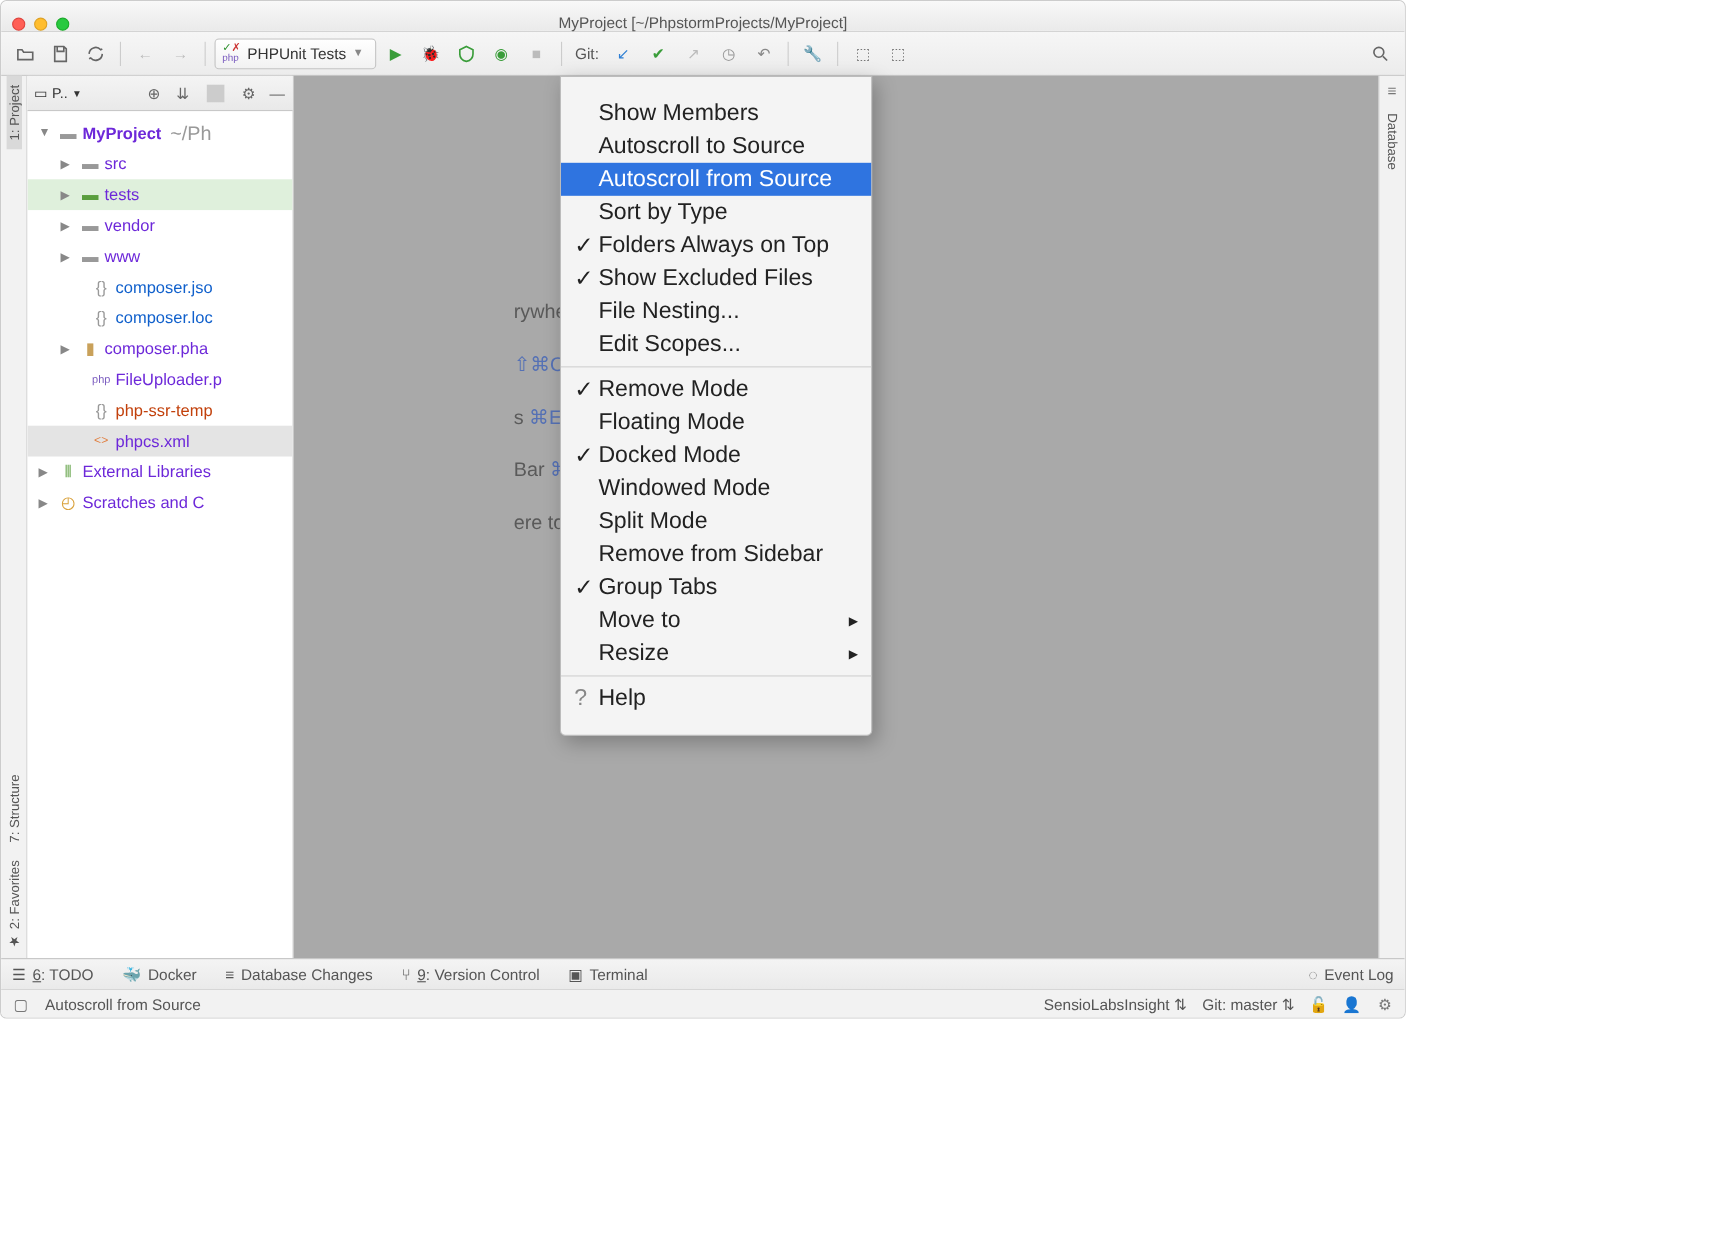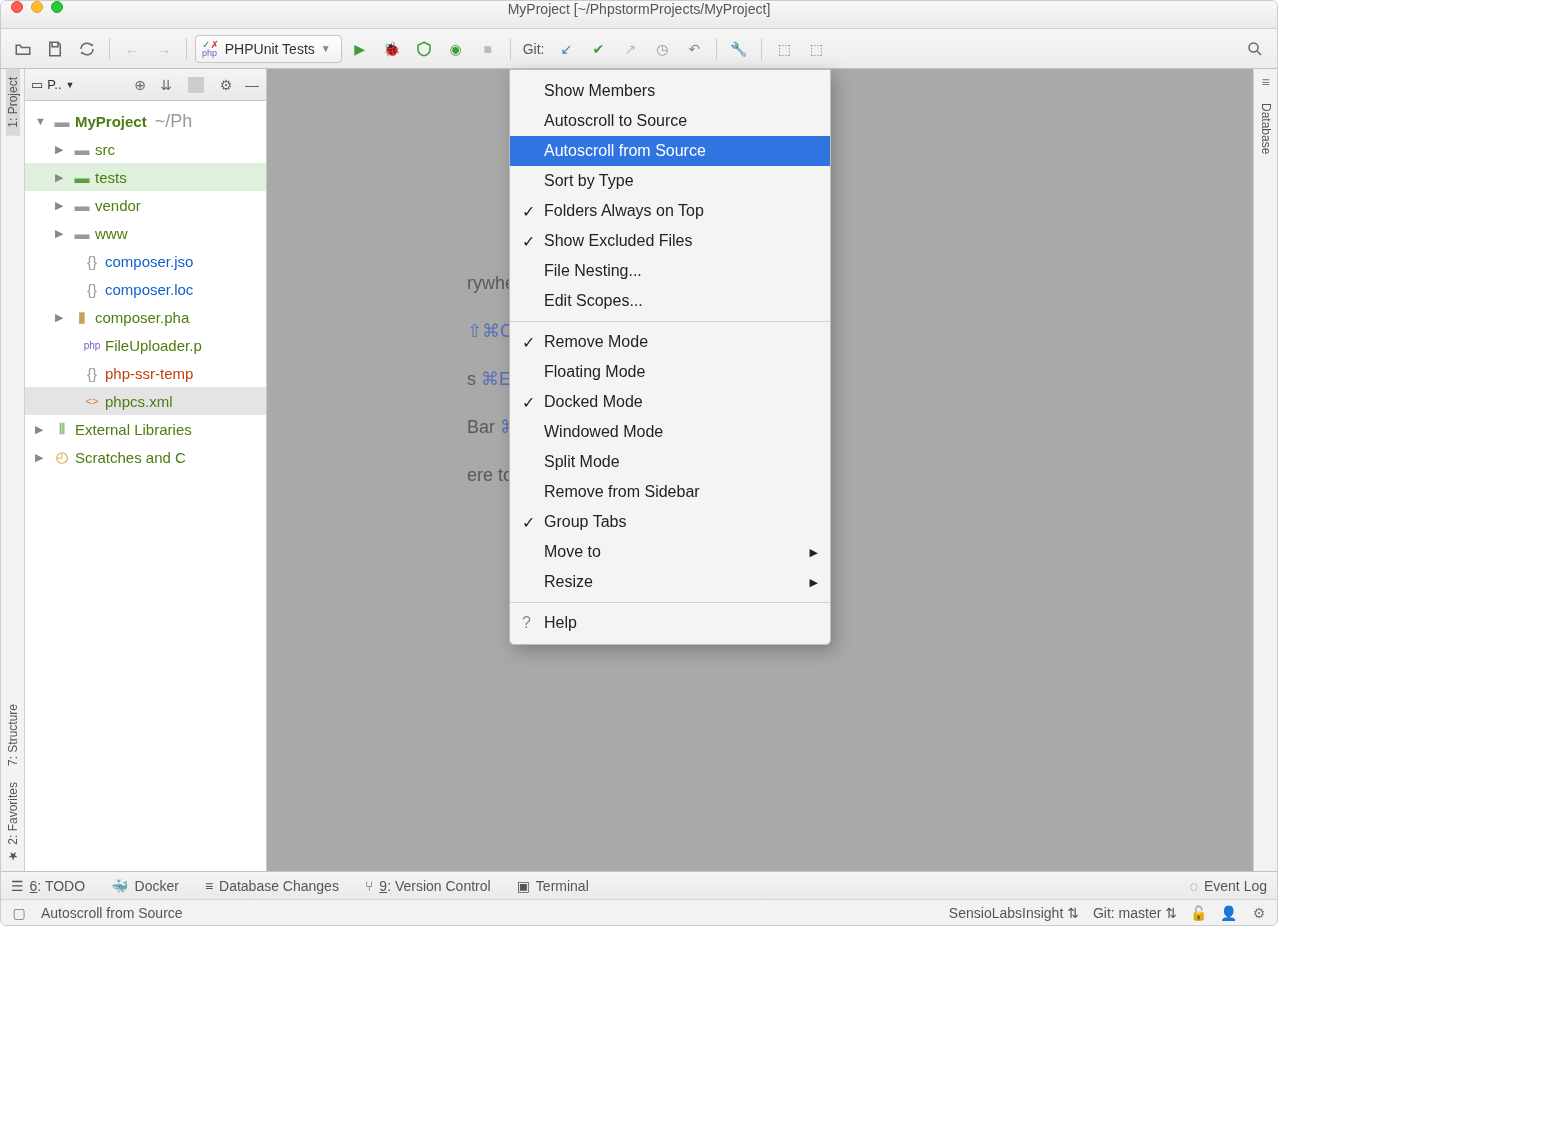--- a/index.html
+++ b/index.html
@@ -1,19 +1,19 @@
 <!DOCTYPE html>
 <html><head>
 <meta charset="utf-8">
 <style>
 * { margin: 0; padding: 0; box-sizing: border-box; font-family: -apple-system, "Helvetica Neue", Arial, sans-serif; }
 body { width: 1278px; height: 926px; background: #fff; font-size: 14px; color: #333; overflow: hidden; position: relative; border: 1px solid #ccc; border-radius: 6px; }
 
 
-.title-bar { height: 28px; background: linear-gradient(#f8f8f8,#eaeaea); display:flex; align-items:flex-start; position:relative; border-bottom:1px solid #d0d0d0; border-radius:6px 6px 0 0;}
+.title-bar { height: 28px; background: linear-gradient(#f8f8f8,#eaeaea); display:flex; align-items:flex-end; position:relative; border-bottom:1px solid #d0d0d0; border-radius:6px 6px 0 0;}
 .traffic { display:flex; gap:8px; margin-left:10px; }
 .tl { width:12px; height:12px; border-radius:50%; }
 .tl.r{background:#ff5f56;border:1px solid #e0443e;} .tl.y{background:#ffbd2e;border:1px solid #dea123;} .tl.g{background:#27c93f;border:1px solid #1aab29;}
 .title { position:absolute; left:0; right:0; text-align:center; color:#555; font-size:14px;}
 
 
 .toolbar { height:40px; background:linear-gradient(#f6f6f6,#ececec); border-bottom:1px solid #c2c2c2; display:flex; align-items:center; padding:0 8px; gap:4px;}
 .tbtn { width:28px; height:28px; display:flex; align-items:center; justify-content:center; color:#666; border-radius:3px;}
 .tsep{ width:1px; height:22px; background:#ccc; margin:0 4px;}
 .run-config { height:28px; border:1px solid #c5c5c5; border-radius:4px; background:linear-gradient(#fff,#f2f2f2); display:flex; align-items:center; padding:0 10px 0 6px; gap:6px; font-size:14px;}
@@ -35,34 +35,34 @@
 .proj-icons{display:flex; gap:10px; margin-left:auto; color:#666;}
 .proj-icons span{width:16px; text-align:center;}
 .tree { flex:1; padding:6px 0; font-size:15px; overflow:auto;}
 .tree-row { display:flex; align-items:center; height:28px; padding:0 4px 0 10px; gap:4px; white-space:nowrap;}
 .tree-row.selected{background:#dff0dc;}
 .tree-row.file-sel{background:#e4e4e4;}
 .arrow{width:14px; color:#888; font-size:11px;}
 .ticon{width:18px; height:18px; display:inline-flex; align-items:center; justify-content:center;}
 .folder{color:#999;}
 .folder.green{color:#5a9e3e;}
-.tree-label{color:#4d7c0f;}
+.tree-label{color:#6d28d9;}
 .tree-label.blue{color:#1060cc;}
 .tree-label.green{color:#c2410c;}
 .tree-path{color:#999; font-size:18px; margin-left:4px;}
 .indent1{padding-left:30px;} .indent2{padding-left:58px;}
 
 
 .editor-area{flex:1; background:#a9a9a9; position:relative;}
 .editor-hints{position:absolute; left:0; right:0; top:190px; text-align:left; padding-left:200px; color:#5a5a5a; font-size:18px; line-height:48px;}
 .editor-hints .short{color:#5571b5;}
 .editor-hints .row{white-space:nowrap;}
 
 
-.ctx-menu{position:absolute; left:242px; top:0; width:322px; background:#f4f4f4; border:1px solid #bcbcbc; border-radius:0 0 5px 5px; box-shadow: 4px 6px 18px rgba(0,0,0,.25); font-size:16px; padding:6px 0;}
+.ctx-menu{position:absolute; left:242px; top:0; width:284px; background:#f4f4f4; border:1px solid #bcbcbc; border-radius:0 0 5px 5px; box-shadow: 4px 6px 18px rgba(0,0,0,.25); font-size:21px; padding:18px 0;}
 .ctx-item{height:30px; display:flex; align-items:center; padding:0 14px 0 34px; position:relative; color:#222;}
 .ctx-item.sel{background:#2f74e0; color:#fff;}
 .ctx-check::before{content:"✓"; position:absolute; left:12px; color:#222;}
 .ctx-sub::after{content:"▶"; position:absolute; right:12px; font-size:11px; color:#222;}
 .ctx-sep{height:1px; background:#d0d0d0; margin:5px 0;}
 .ctx-help::before{content:"?"; position:absolute; left:12px; color:#888;}
 
 
 .bottom-tools{position:absolute; bottom:26px; left:0; right:0; height:28px; background:linear-gradient(#f4f4f4,#eaeaea); border-top:1px solid #c2c2c2; display:flex; align-items:center; padding:0 10px; gap:26px; font-size:14px; color:#555;}
 .bottom-tools .bt{display:flex; align-items:center; gap:6px;}

